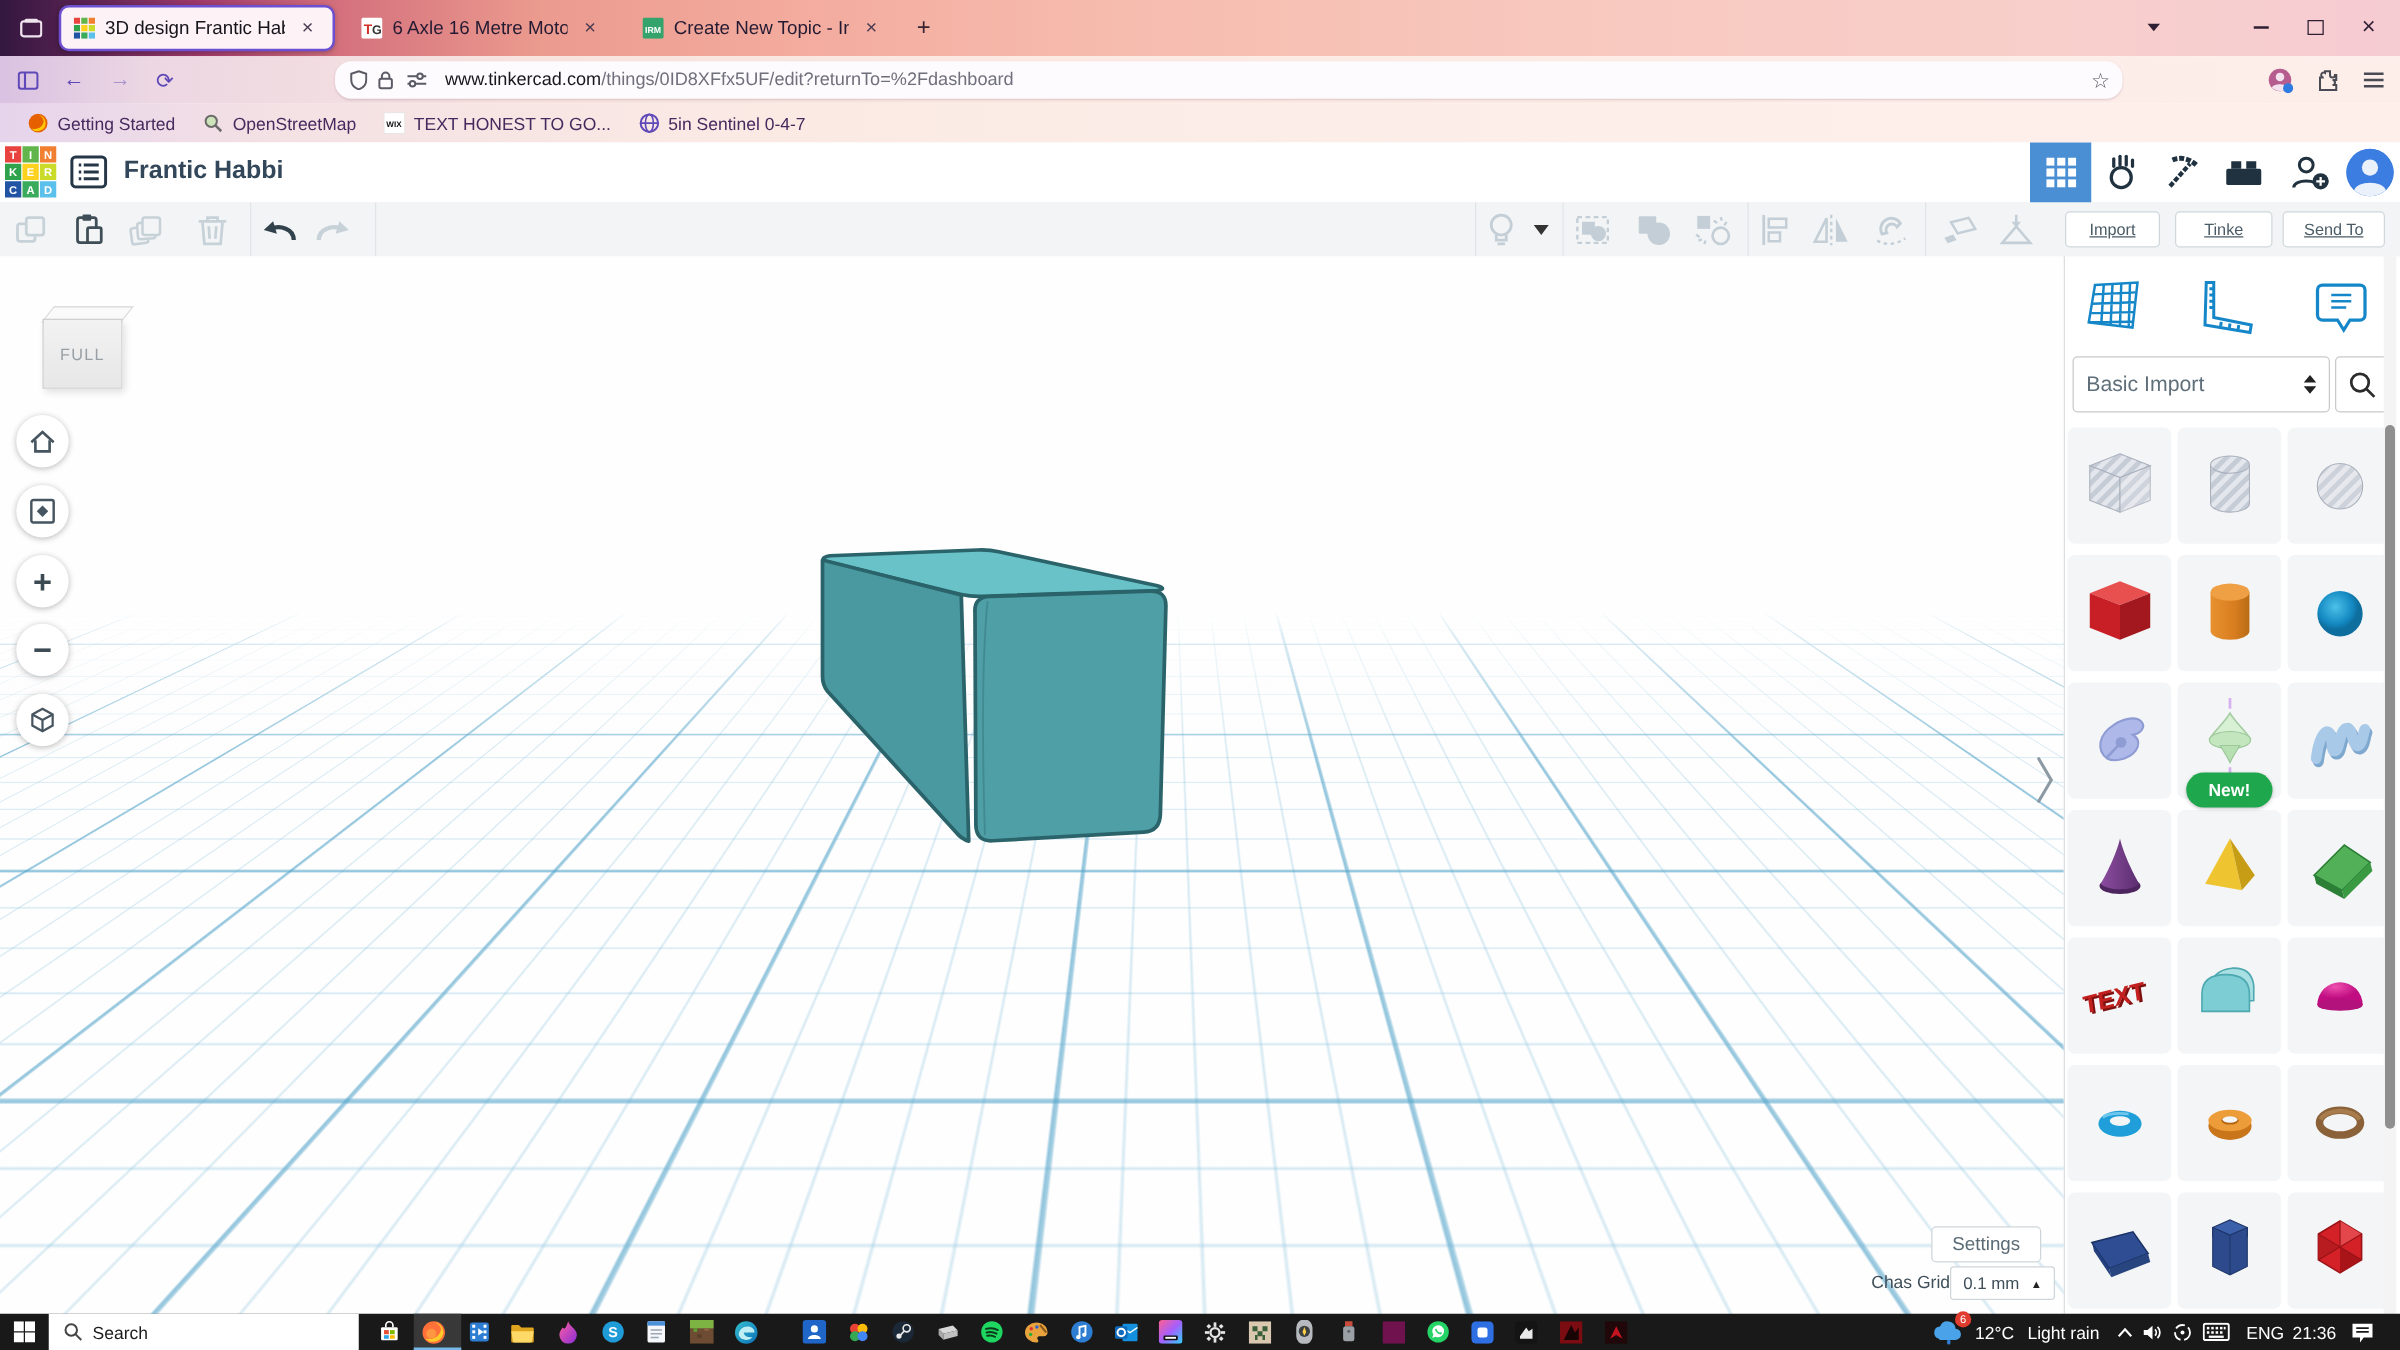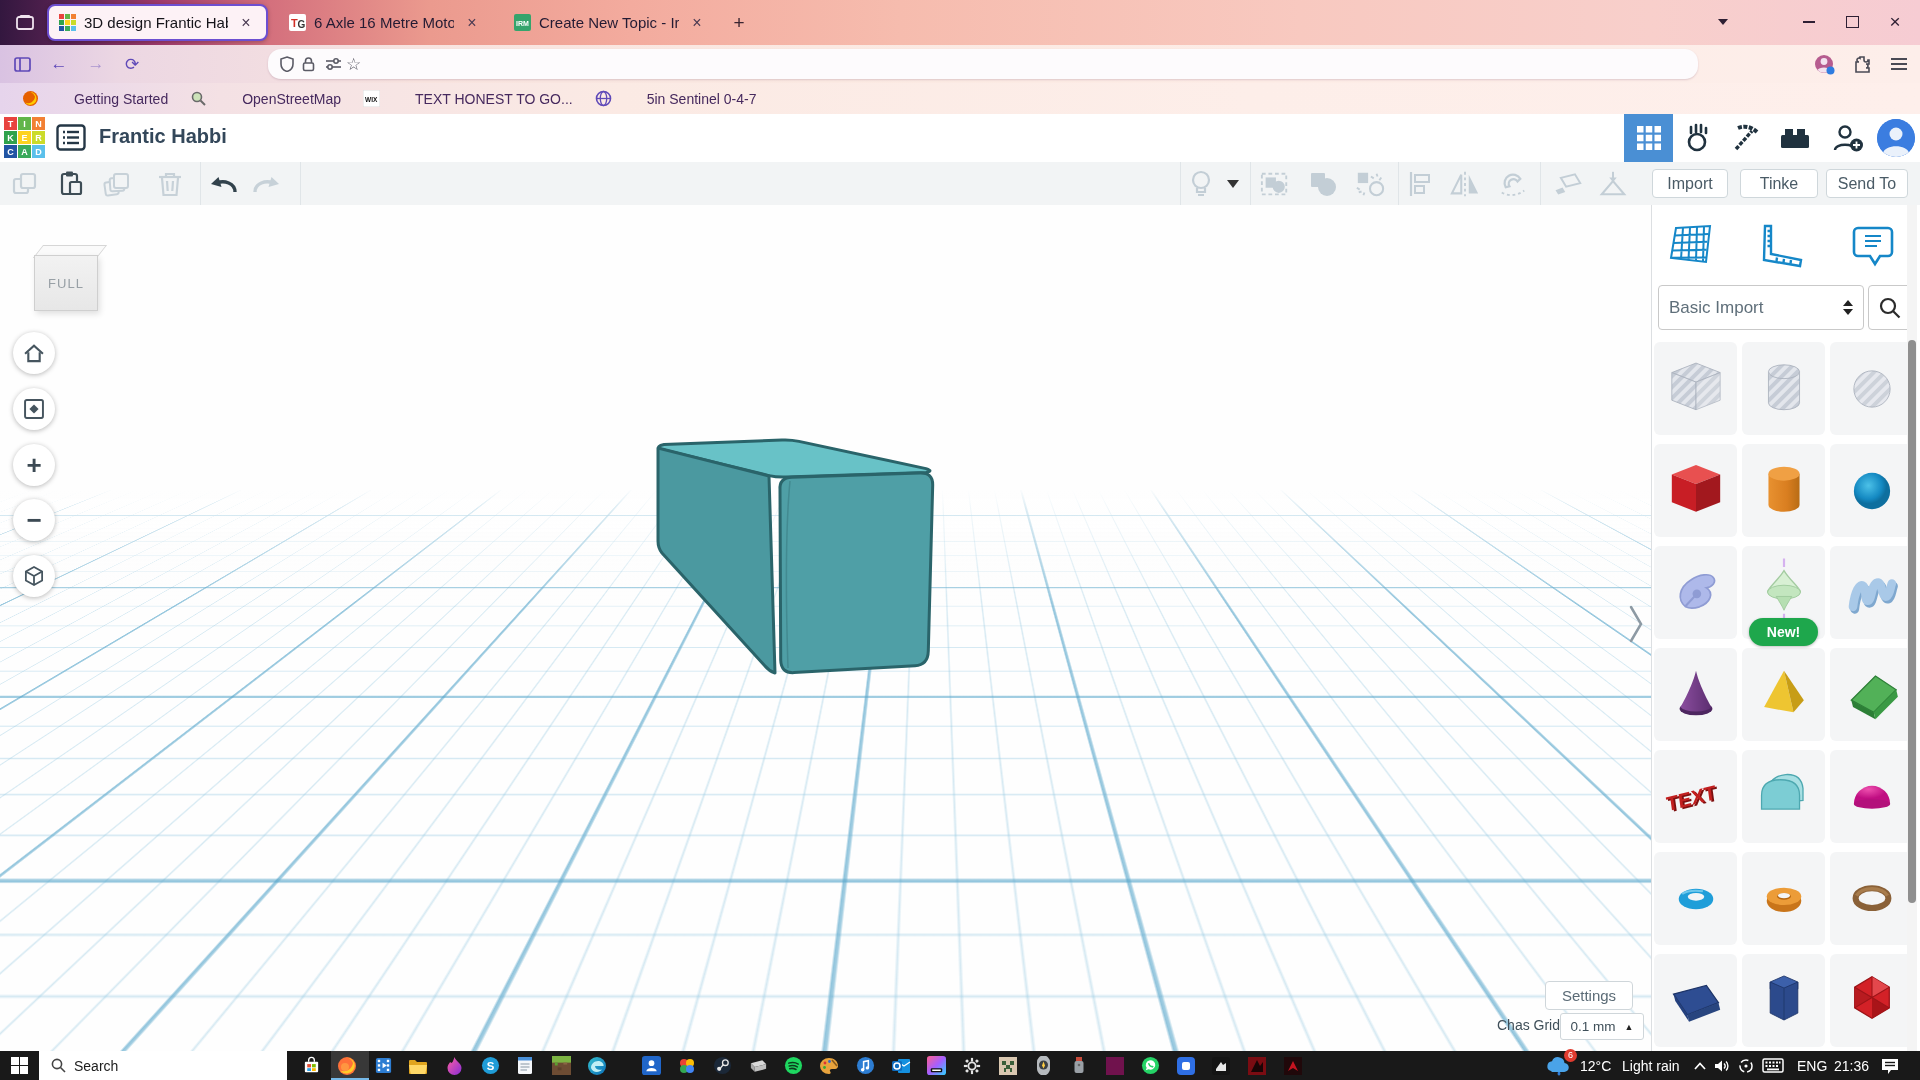--- a/index.html
+++ b/index.html
@@ -20,38 +20,38 @@
   .winbtn{position:absolute;top:0;height:44px;width:42px;display:flex;align-items:center;justify-content:center;color:#2e1f33;}
   #navbar{left:0;top:45px;width:1920px;height:38px;
     background:linear-gradient(90deg,#d9c2e2 0,#ecd7e3 120px,#f8e3df 420px,#fbe9e2 820px,#fdece6 1250px,#fdeeea 1920px);}
   .navic{position:absolute;top:5px;width:28px;height:28px;border-radius:4px;display:flex;align-items:center;justify-content:center;font-size:17px;color:#5f49b8;}
   #urlbar{position:absolute;left:268px;top:4px;width:1430px;height:30px;background:#fdfbfd;border-radius:13px;box-shadow:0 1px 2px rgba(90,40,80,.18);display:flex;align-items:center;padding:0 10px;box-sizing:border-box;}
   #urltext{font-size:14.5px;margin-left:10px;white-space:nowrap;overflow:hidden;flex:1;}
   #urltext .host{color:#17171c;}
   #urltext .path{color:#70707c;}
   #bookmarksbar{left:0;top:83px;width:1920px;height:31px;
     background:linear-gradient(90deg,#e6d4ec 0,#f4e1e4 220px,#fbeae4 620px,#fdeee9 1250px,#feefeb 1920px);display:flex;align-items:center;}
-  .bmk{display:flex;align-items:center;margin-left:22px;font-size:14px;color:#46295e;gap:28px;}
+  .bmk{display:flex;align-items:center;margin-left:22px;font-size:14px;color:#46295e;}
   .bmk .bico{width:17px;height:17px;margin-right:7px;}
 
   
   #appheader{left:0;top:114px;width:1920px;height:48px;background:#ffffff;border-bottom:1px solid #e9ebed;}
   #logo{position:absolute;left:4px;top:3px;width:42px;height:42px;display:grid;grid-template-columns:13px 13px 13px;grid-template-rows:13px 13px 13px;gap:1px;}
   .lg{display:flex;align-items:center;justify-content:center;color:#fff;font-size:9px;font-weight:bold;font-family:"Liberation Sans",sans-serif;}
   #designmenu{position:absolute;left:56px;top:10px;width:30px;height:27px;}
   #apptitle{position:absolute;left:99px;top:11px;font-size:20px;font-weight:bold;color:#33475a;}
   #gridbtn{position:absolute;left:1624px;top:0;width:49px;height:48px;background:#4a8fd4;display:flex;align-items:center;justify-content:center;}
   .hdric{position:absolute;top:8px;width:34px;height:32px;}
   #avatar{position:absolute;left:1877px;top:5px;width:38px;height:38px;border-radius:50%;background:#3b7de0;overflow:hidden;}
 
   
   #apptoolbar{left:0;top:162px;width:1920px;height:43px;background:#f2f4f5;border-bottom:1px solid #e1e5e8;}
   .vsep{position:absolute;top:0;width:1px;height:43px;background:#e0e5e8;}
   .tbic{position:absolute;top:7px;width:30px;height:30px;}
-  .tcbtn{position:absolute;top:7px;height:29px;background:#fff;border:1px solid #cfd7db;border-radius:4px;font-size:16px;color:#4a5b66;display:flex;align-items:center;justify-content:center;box-sizing:border-box;}
+  .tcbtn{position:absolute;top:7px;height:29px;background:#fff;border:1px solid #cfd7db;border-radius:4px;font-size:13px;color:#4a5b66;display:flex;align-items:center;justify-content:center;box-sizing:border-box;text-decoration:underline;}
 
   
   #canvas{left:0;top:205px;width:1651px;height:846px;background:#fefefe;overflow:hidden;}
   #plane{position:absolute;left:-670px;top:285px;width:3200px;height:2400px;transform-origin:50% 0;transform:perspective(760px) rotateX(66.5deg);
     background:
      repeating-linear-gradient(90deg,rgba(88,166,202,.55) 0 2px,transparent 2px 130px),
      repeating-linear-gradient(0deg,rgba(88,166,202,.55) 0 2px,transparent 2px 130px),
      repeating-linear-gradient(90deg,rgba(134,193,221,.33) 0 1px,transparent 1px 26px),
      repeating-linear-gradient(0deg,rgba(134,193,221,.33) 0 1px,transparent 1px 26px);}
   #gridfade{position:absolute;left:0;top:0;width:100%;height:100%;pointer-events:none;
@@ -175,20 +175,21 @@
           </svg>
       </span>
       <span class="ic" style="width:26px;">
         <svg width="17" height="14" viewBox="0 0 17 14">
             <line x1="1" y1="4" x2="16" y2="4" stroke="#5b5b66" stroke-width="1.6"></line>
             <circle cx="11" cy="4" r="2.2" fill="#fdfbfd" stroke="#5b5b66" stroke-width="1.6"></circle>
             <line x1="1" y1="10" x2="16" y2="10" stroke="#5b5b66" stroke-width="1.6"></line>
             <circle cx="5" cy="10" r="2.2" fill="#fdfbfd" stroke="#5b5b66" stroke-width="1.6"></circle>
           </svg>
       </span>
+      <span id="urltext"><span class="host">www.tinkercad.com</span><span class="path">/things/0ID8XFfx5UF/edit?returnTo=%2Fdashboard</span></span>
       <span style="font-size:17px;color:#5b5b66;">☆</span>
     </div>
     <div class="navic" style="left:1810px;">
       <svg width="22" height="22" viewBox="0 0 22 22">
           <circle cx="11" cy="11" r="9" fill="#b65c8f"></circle>
           <circle cx="11" cy="8.5" r="3.4" fill="#f3e3ef"></circle>
           <path d="M4.5 17c1.5-3.4 11.5-3.4 13 0a9 9 0 0 1-13 0z" fill="#f3e3ef"></path>
           <circle cx="17.5" cy="17.5" r="4" fill="#2e7ce0"></circle>
         </svg>
     </div>

